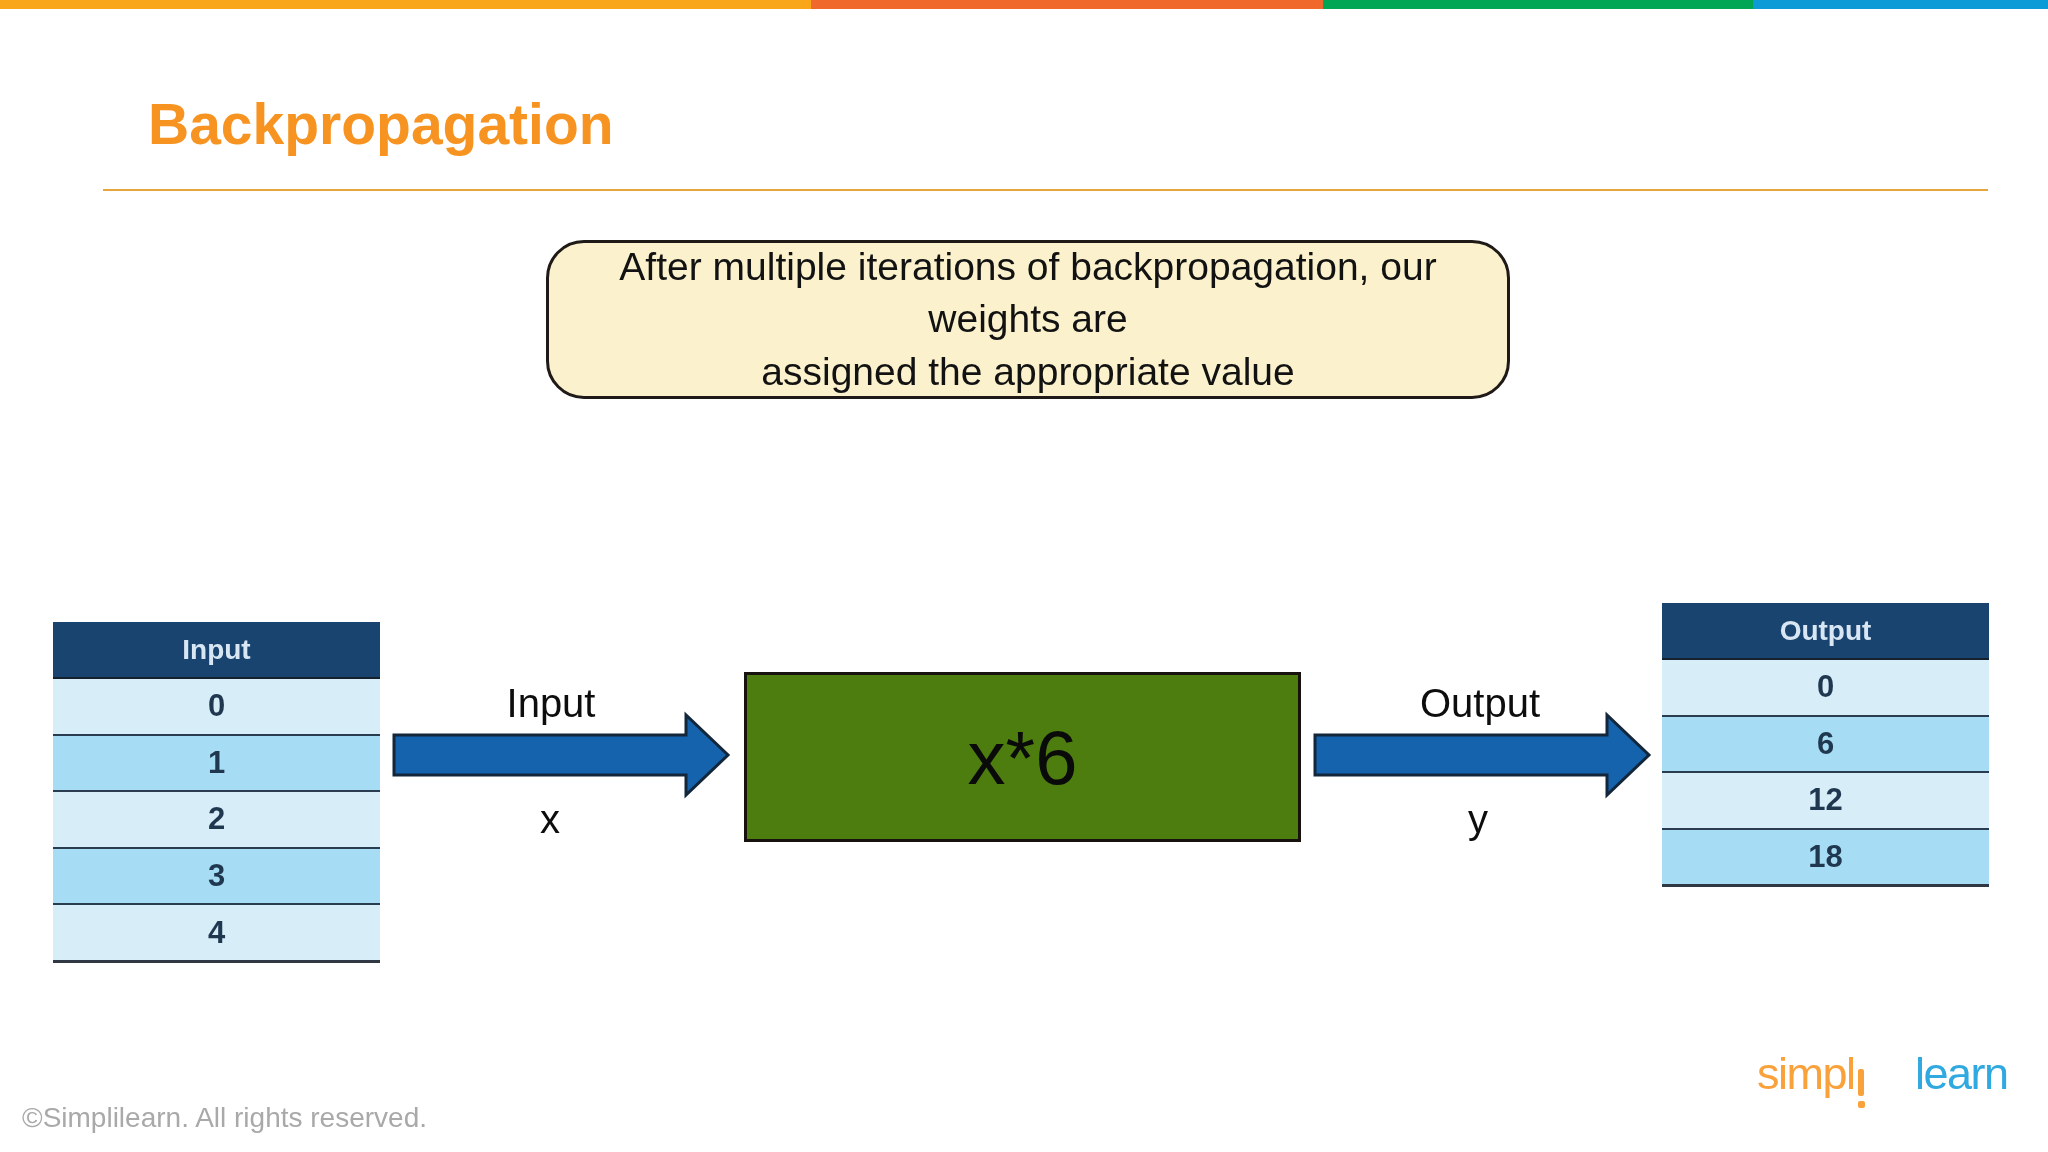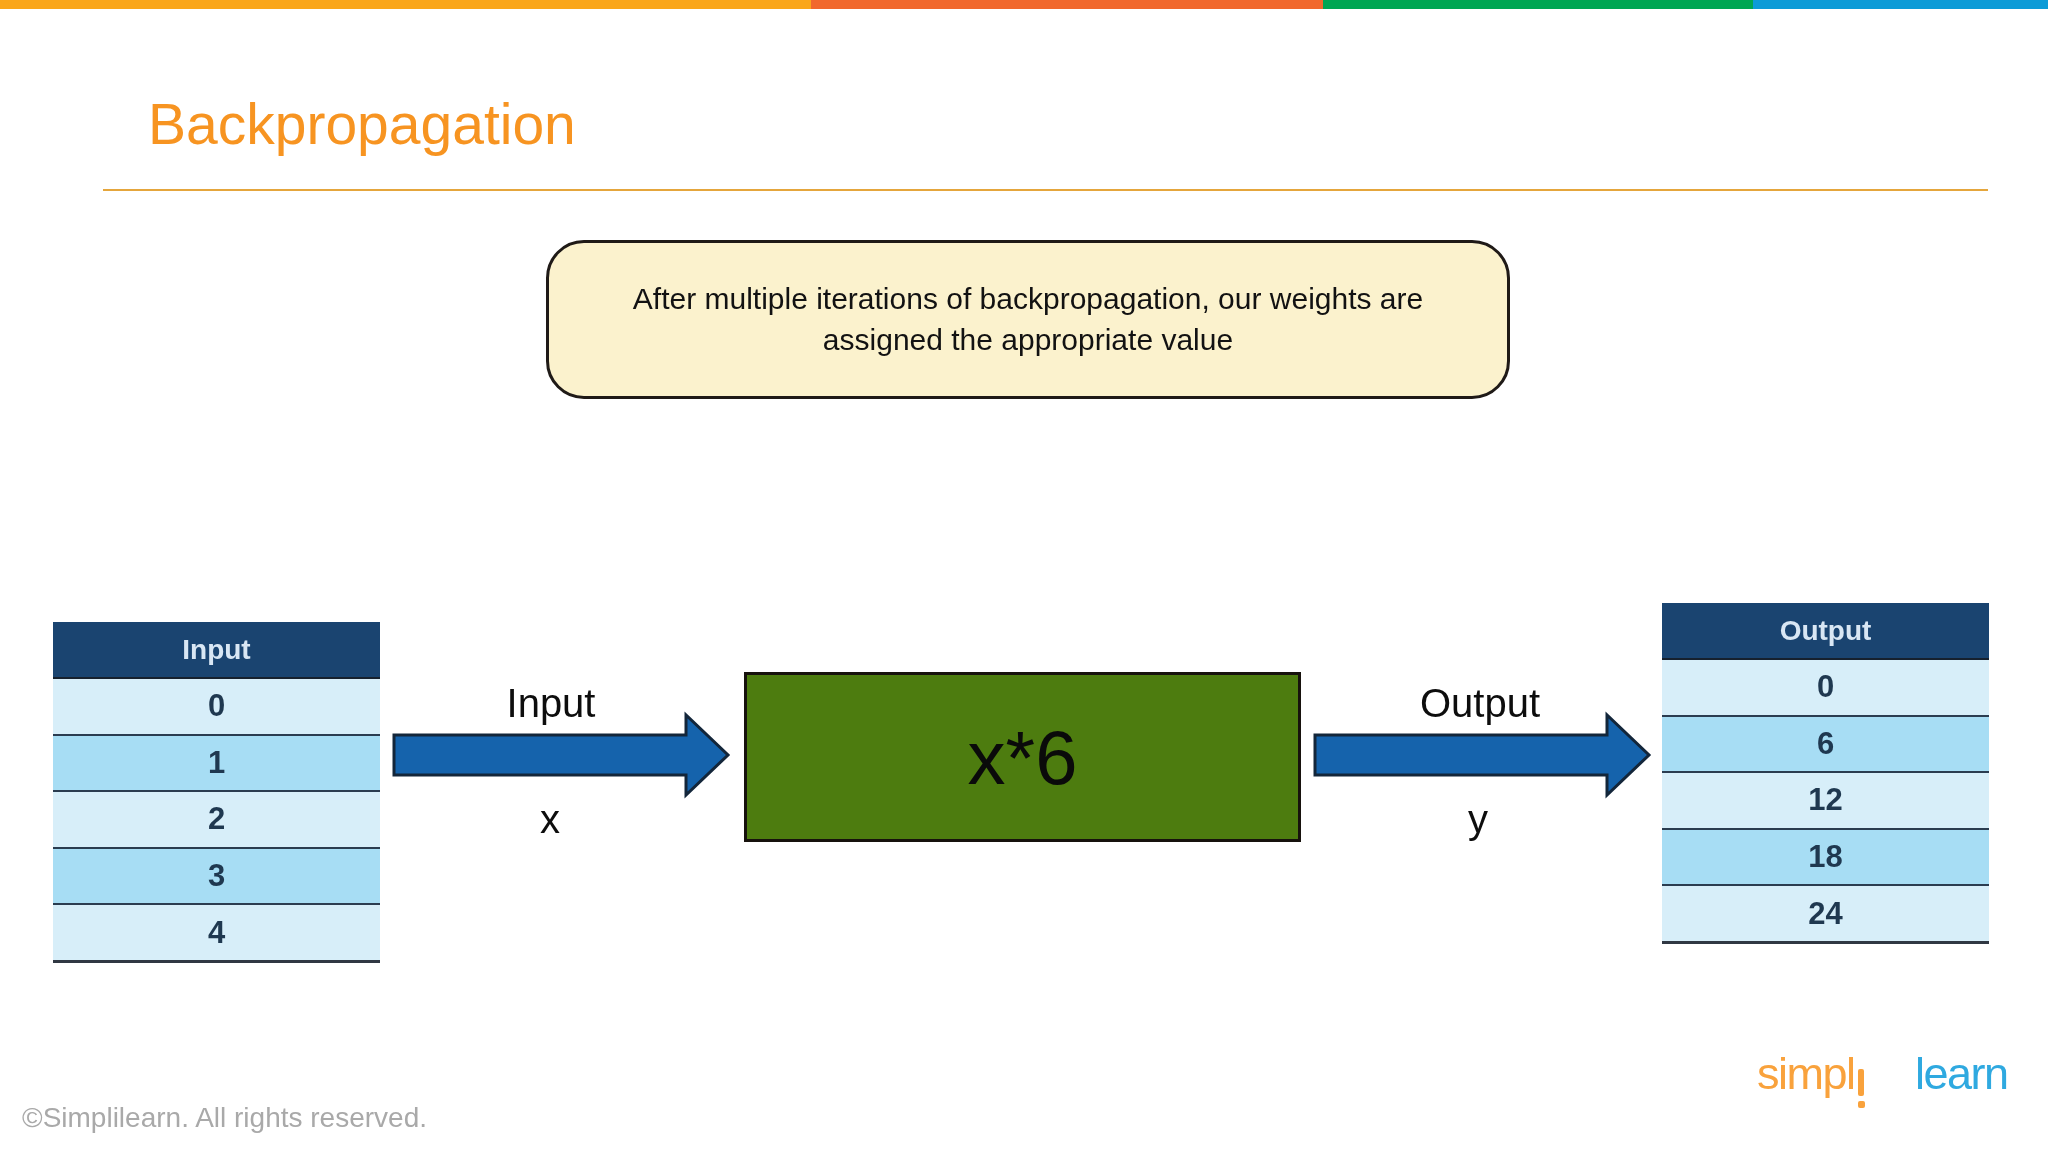--- a/index.html
+++ b/index.html
@@ -9,32 +9,32 @@
   }
   
   .top-bar{position:absolute;top:0;left:0;width:2048px;height:9px;display:flex;}
   .top-bar .seg1{width:39.6%;background:#FAA61A;}
   .top-bar .seg2{width:25.0%;background:#F1682D;}
   .top-bar .seg3{width:21.0%;background:#00A653;}
   .top-bar .seg4{width:14.4%;background:#0C9BD7;}
   
   .slide-title{
     position:absolute;left:148px;top:96px;line-height:1;
-    font-size:57px;font-weight:normal;color:#F79421;letter-spacing:0px;
+    font-size:57px;font-weight:bold;color:#F79421;letter-spacing:0px;
   }
   .title-rule{
     position:absolute;left:103px;top:189px;width:1885px;height:0;
     border-top:2.5px solid #E5A63C;
   }
   
   .callout{
     position:absolute;left:546px;top:240px;width:958px;height:153px;
     background:#FBF2CD;border:3px solid #1F1A17;border-radius:38px;
     display:flex;flex-direction:column;align-items:center;justify-content:center;
-    font-size:30px;color:#121212;line-height:1.35;text-align:center;
+    font-size:39px;color:#121212;line-height:1.35;text-align:center;
   }
   
   .data-table{position:absolute;width:327px;}
   .input-table{left:53px;top:622px;}
   .output-table{left:1662px;top:603px;}
   .thead{
     height:55px;background:#1A4470;color:#D9E7F4;
     display:flex;align-items:center;justify-content:center;
     font-size:28px;font-weight:bold;border-bottom:2px solid #16212E;
   }
@@ -142,23 +142,20 @@
     </div>
   <div class="trow dark">
       <span>6</span>
     </div>
   <div class="trow light">
       <span>12</span>
     </div>
   <div class="trow dark">
       <span>18</span>
     </div>
-  <div class="trow light">
-      <span>24</span>
-    </div>
 </div>
 
 <div class="copyright">©Simplilearn. All rights reserved.</div>
 
 <div class="logo">
   <span class="logo-orange">simpl</span>
   <span class="li" title="i">
     <span class="li-stem"></span>
     <span class="li-dot"></span>
   </span>

